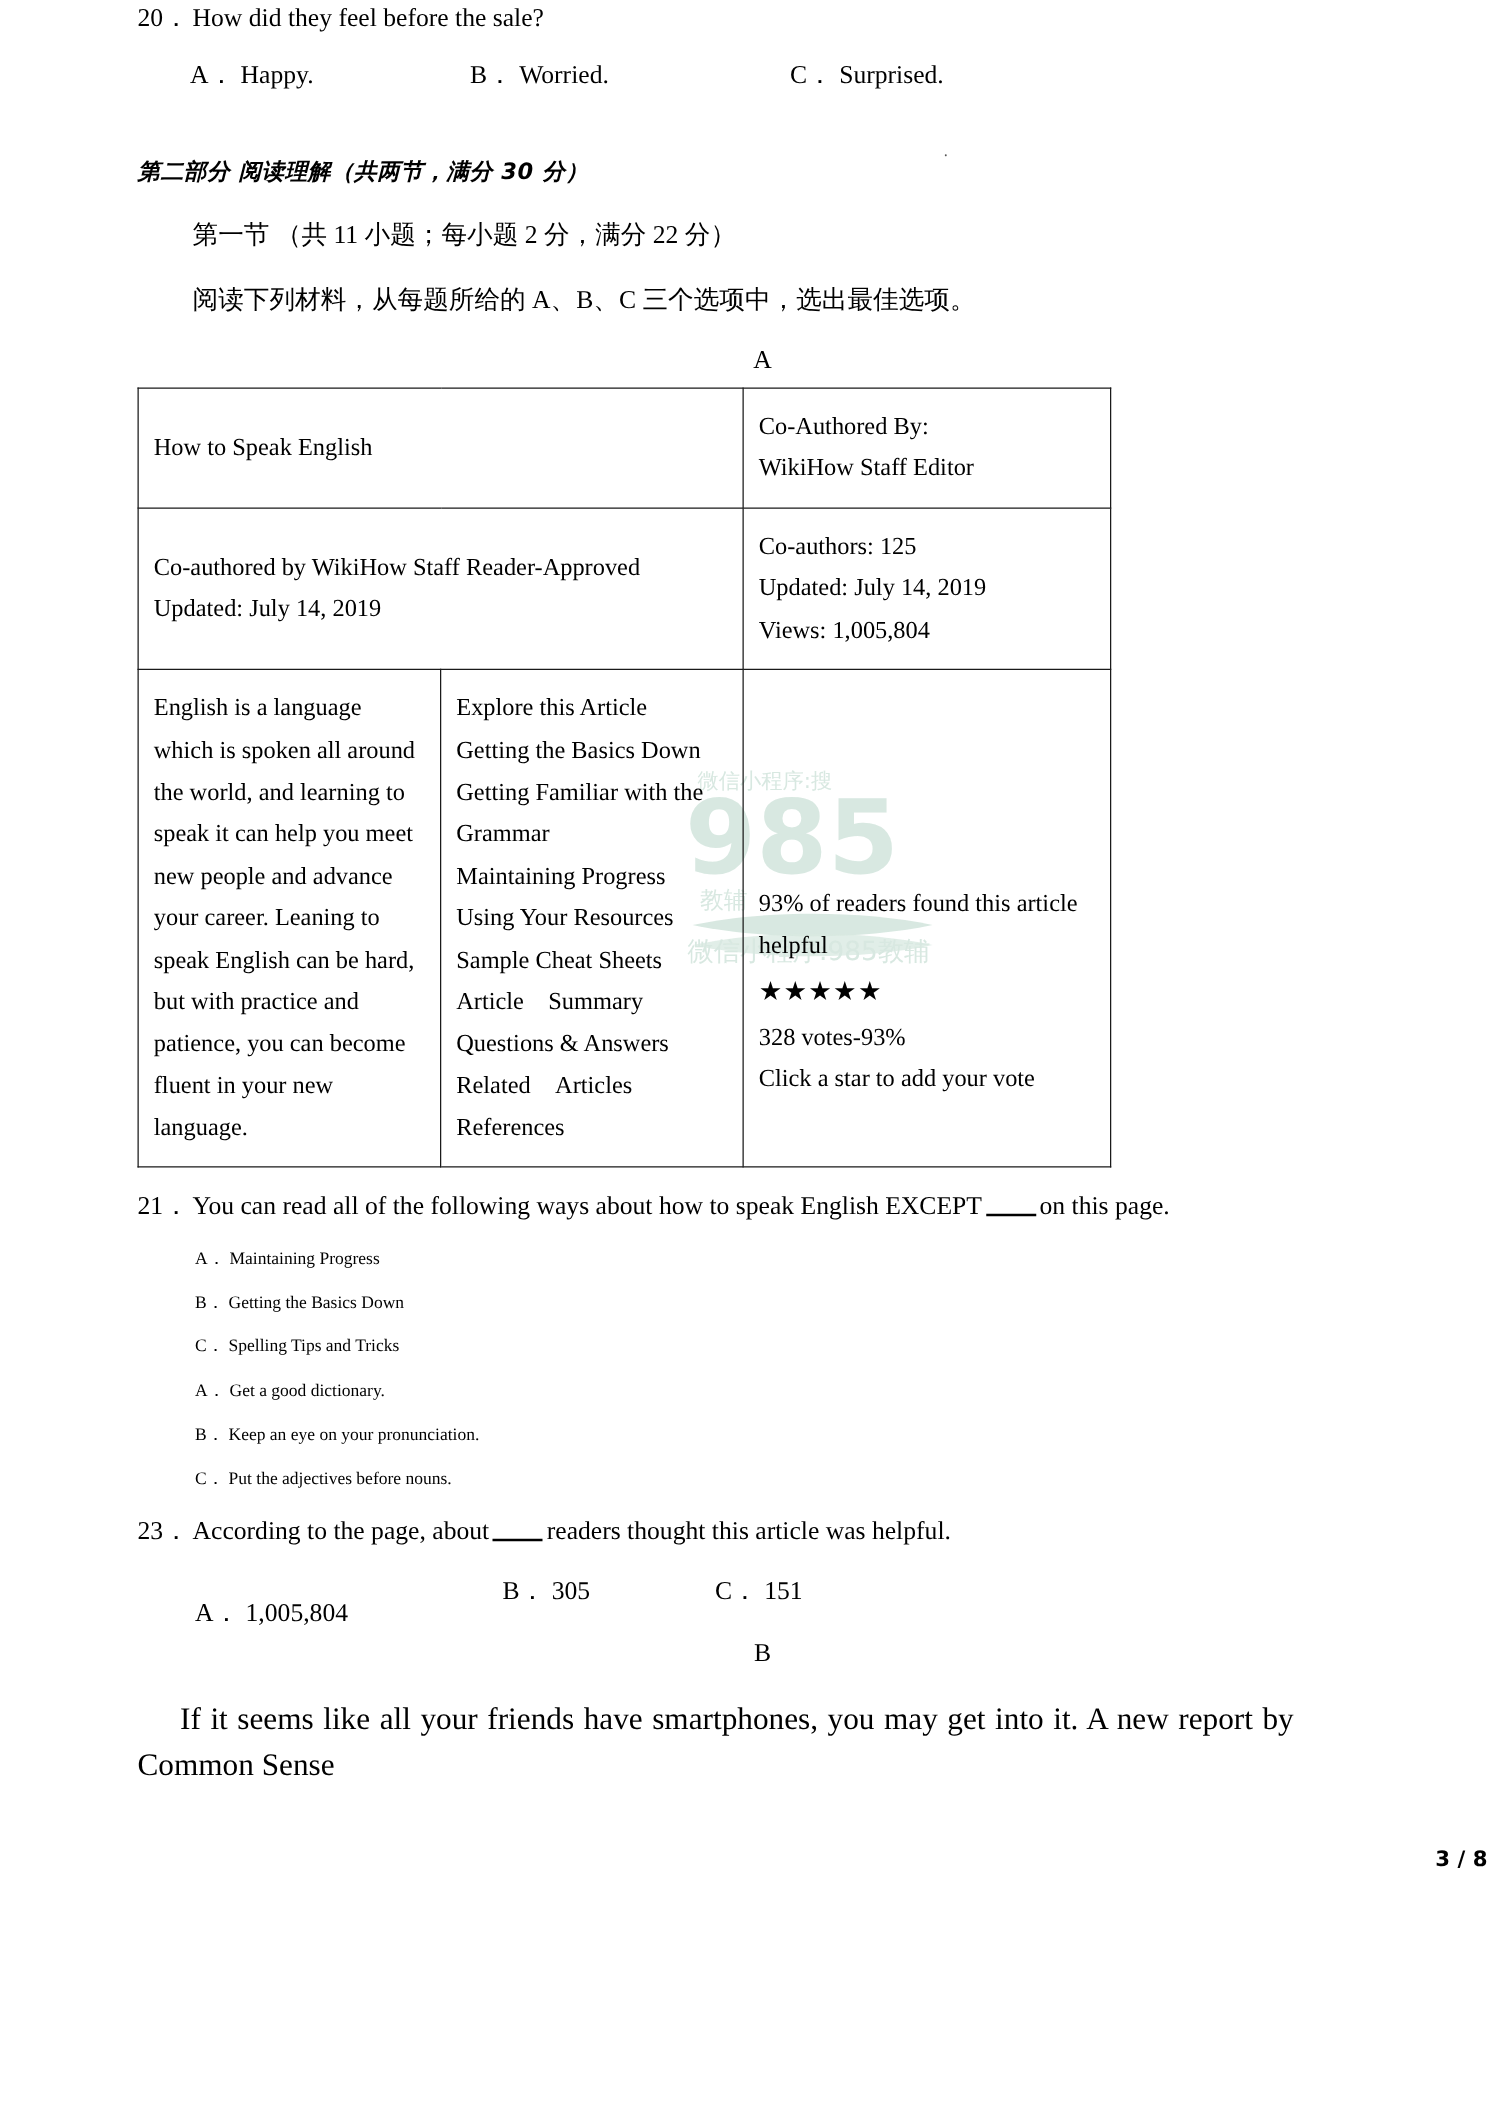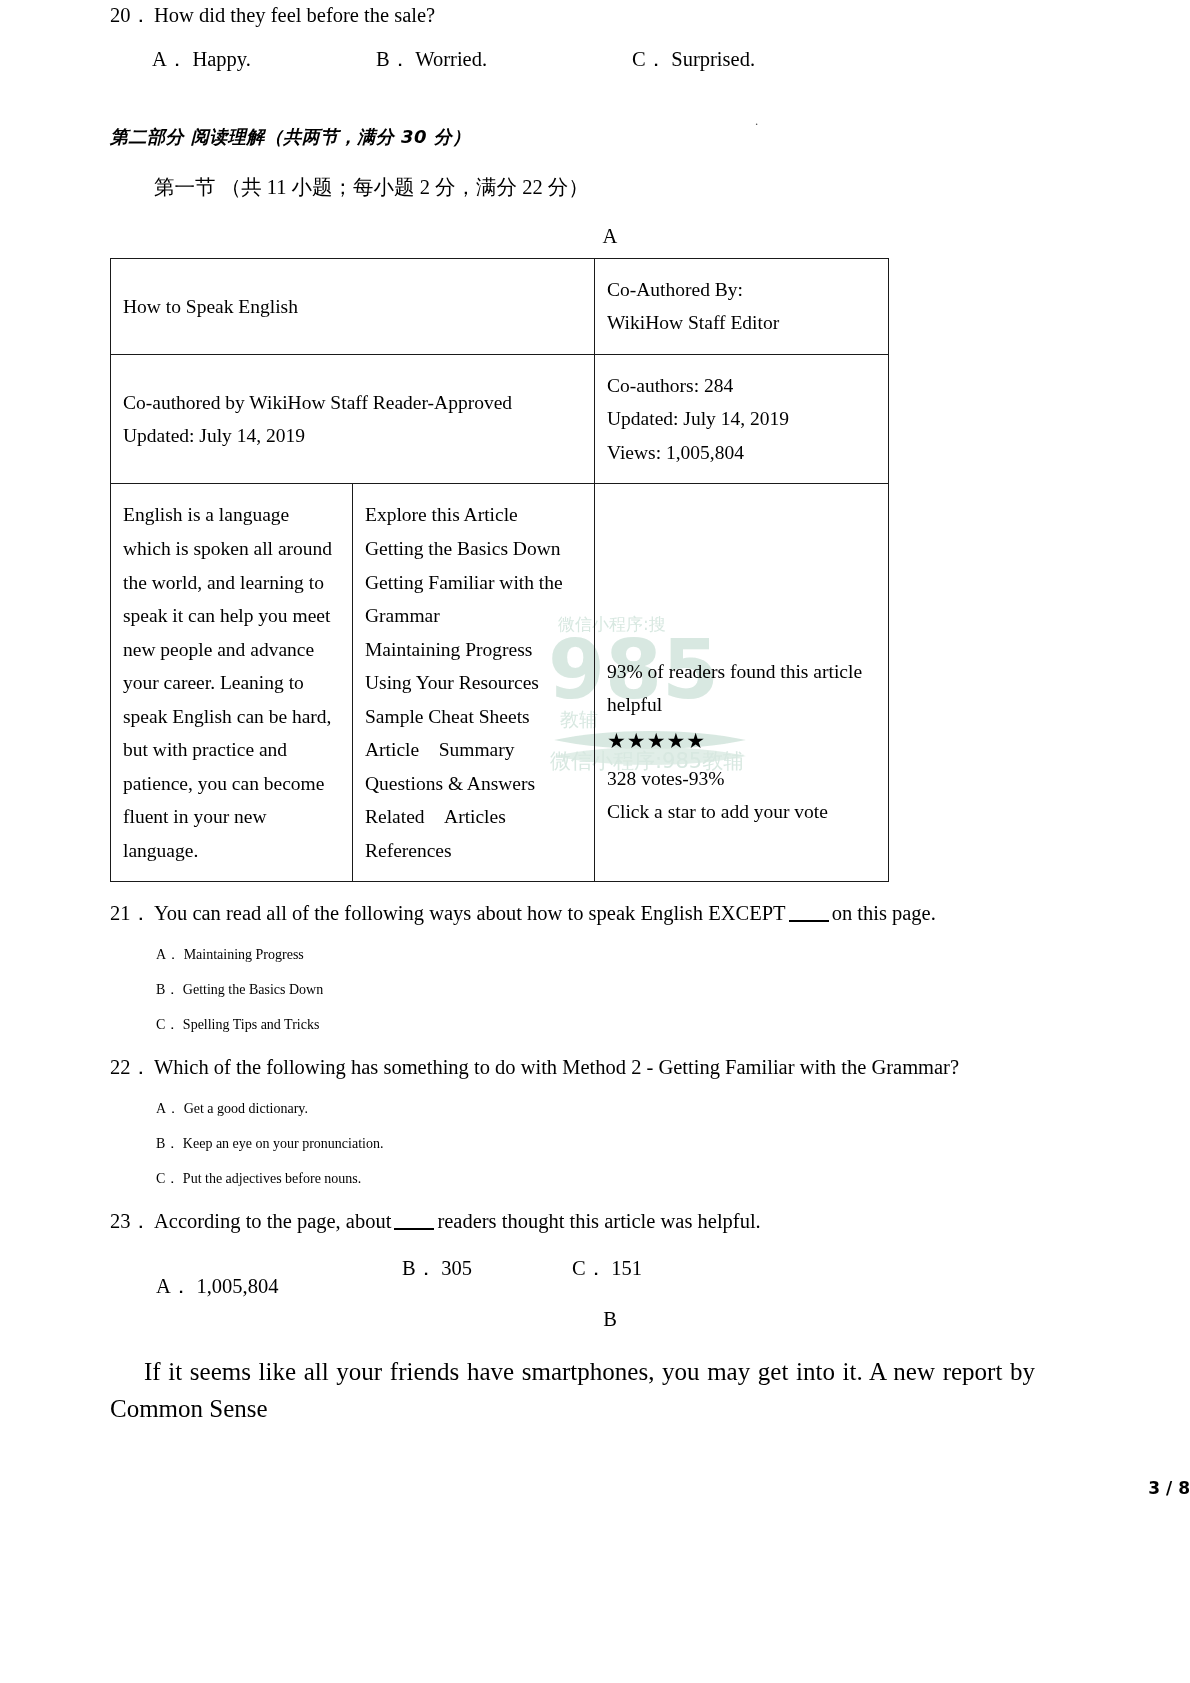--- a/index.html
+++ b/index.html
@@ -201,20 +201,21 @@
           <span>B．</span>&nbsp;<span>Worried.</span>
         </div>
         <div class="opt c">
           <span>C．</span>&nbsp;<span>Surprised.</span>
         </div>
       </div>
     </div>
 
     <div class="section-head">第二部分 阅读理解（共两节，满分 30 分）</div>
     <div class="sub-line">第一节 （共 11 小题；每小题 2 分，满分 22 分）</div>
+    <div class="sub-line">阅读下列材料，从每题所给的 A、B、C 三个选项中，选出最佳选项。</div>
 
     <div class="center-letter">A</div>
 
     <svg class="watermark" viewBox="0 0 330 230" xmlns="http://www.w3.org/2000/svg">
       <g fill="#cfe3da" opacity="0.95">
         <text x="18" y="30" font-family="DejaVu Sans, sans-serif" font-size="17">微信小程序:搜</text>
         <text x="8" y="98" font-family="DejaVu Sans, sans-serif" font-size="82" font-weight="bold">985</text>
         <text x="20" y="126" font-family="DejaVu Sans, sans-serif" font-size="19">教辅</text>
         <path d="M14 140 C70 128, 150 128, 206 140 C150 152, 70 152, 14 140 Z"></path>
         <path d="M14 156 C70 144, 150 144, 206 156 C150 168, 70 168, 14 156 Z" opacity="0.8"></path>
@@ -232,21 +233,21 @@
           <span class="cell-line">Co-Authored By:</span>
           <span class="cell-line">WikiHow Staff Editor</span>
         </td>
       </tr>
       <tr class="r2">
         <td class="span2" colspan="2">
           <span class="cell-line">Co-authored by WikiHow Staff Reader-Approved</span>
           <span class="cell-line">Updated: July 14, 2019</span>
         </td>
         <td class="c3">
-          <span class="cell-line">Co-authors: 284</span>
+          <span class="cell-line">Co-authors: 125</span>
           <span class="cell-line">Updated: July 14, 2019</span>
           <span class="cell-line">Views: 1,005,804</span>
         </td>
       </tr>
       <tr class="r3">
         <td class="c1">
           <span class="cell-line wrap">English is a language which is spoken all around the world, and learning to speak it can help you meet new people and advance your career. Leaning to speak English can be hard, but with practice and patience, you can become fluent in your new language.</span>
         </td>
         <td class="c2">
           <span class="cell-line wrap">Explore this Article</span>
@@ -283,23 +284,20 @@
         </div>
         <div class="choice">
           <span>B．</span>&nbsp;<span>Getting the Basics Down</span>
         </div>
         <div class="choice">
           <span>C．</span>&nbsp;<span>Spelling Tips and Tricks</span>
         </div>
       </div>
 
       <div class="qitem">
-        <div class="qtext">
-          <span class="q-num">22．</span><span>Which of the following has something to do with Method 2 - Getting Familiar with the Grammar?</span>
-        </div>
         <div class="choice">
           <span>A．</span>&nbsp;<span>Get a good dictionary.</span>
         </div>
         <div class="choice">
           <span>B．</span>&nbsp;<span>Keep an eye on your pronunciation.</span>
         </div>
         <div class="choice">
           <span>C．</span>&nbsp;<span>Put the adjectives before nouns.</span>
         </div>
       </div>

